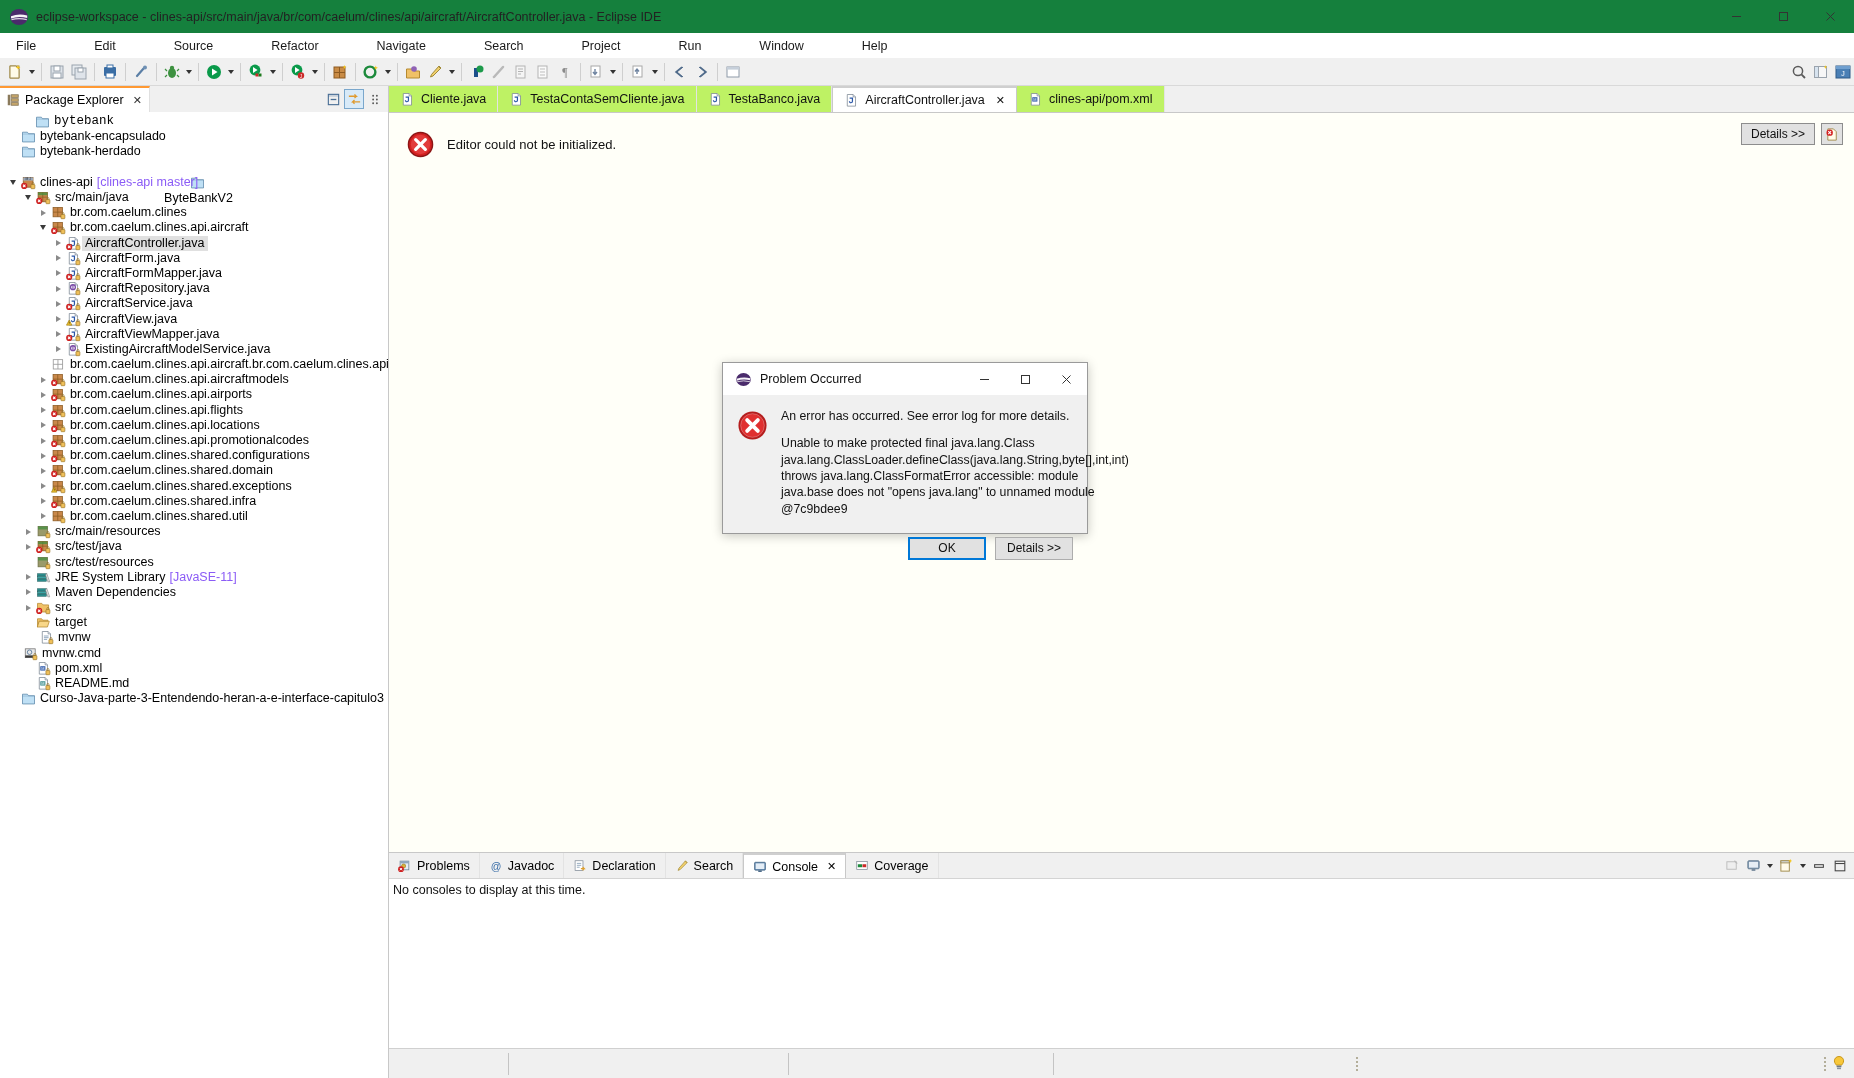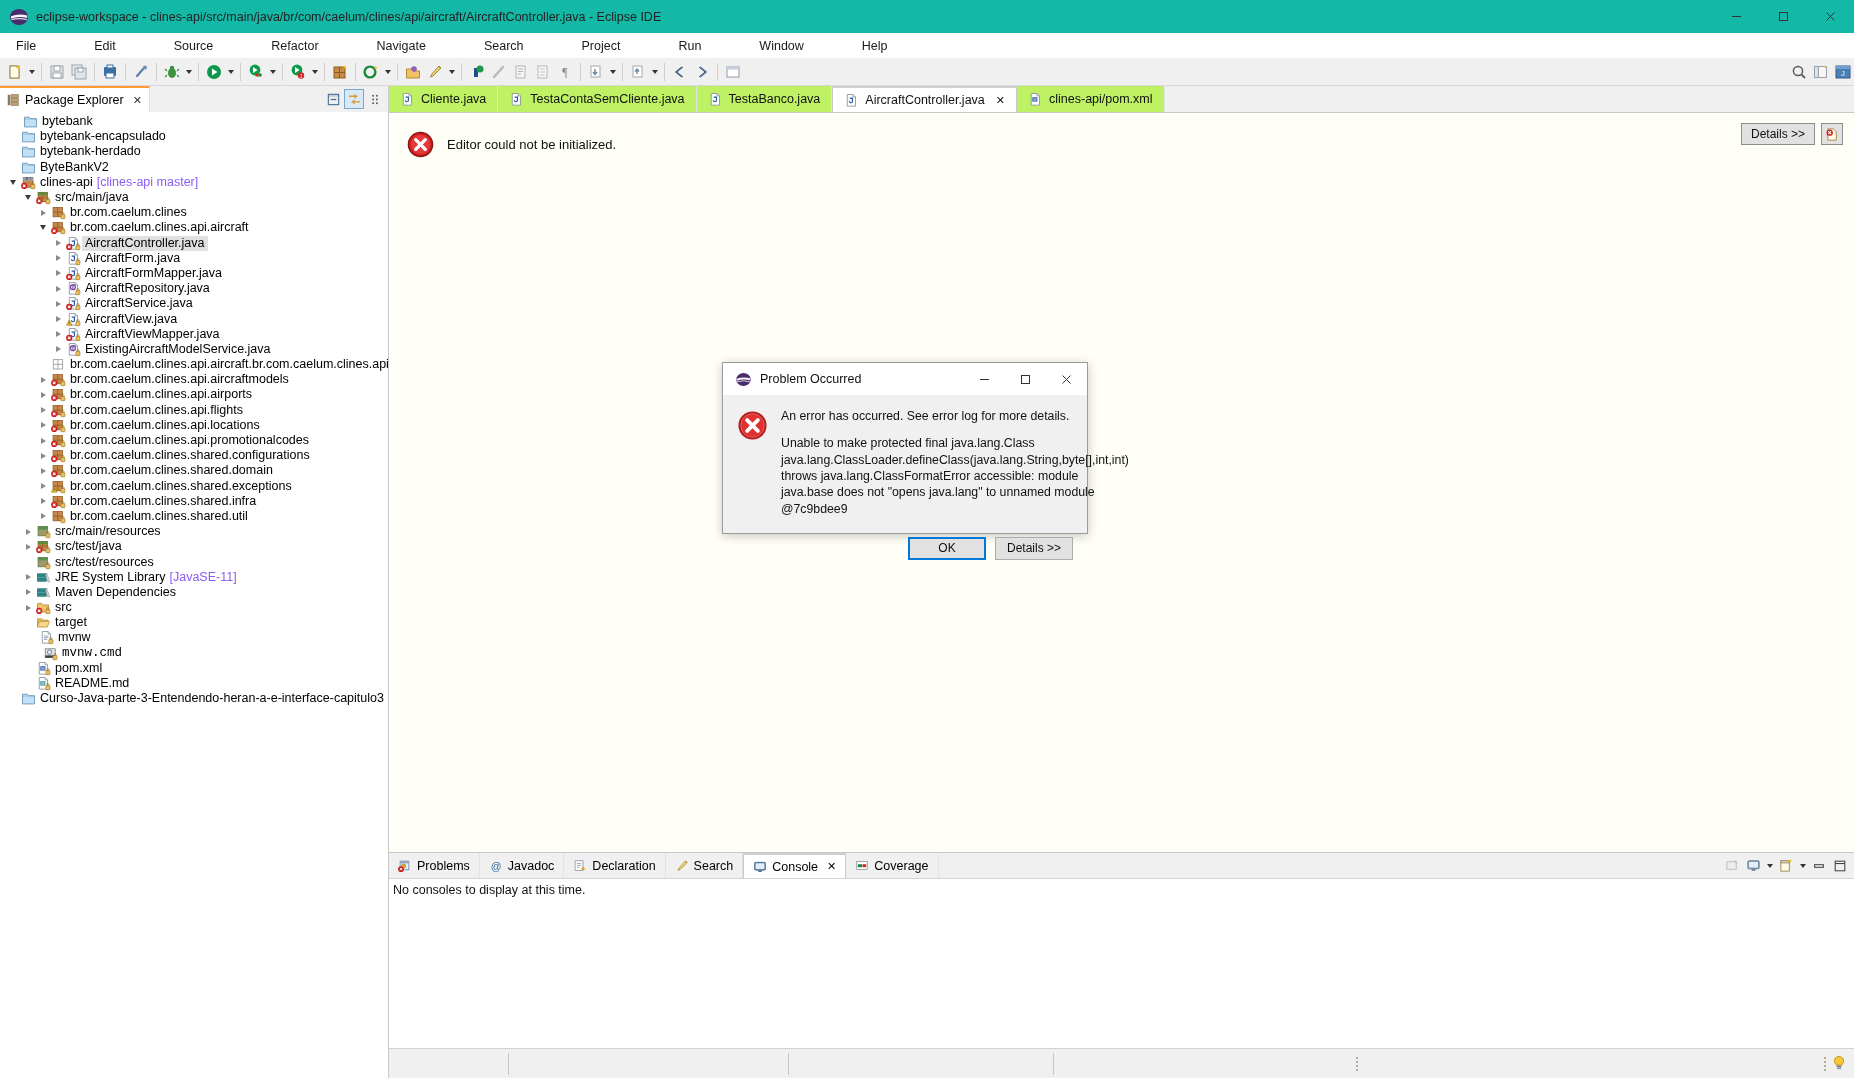--- a/index.html
+++ b/index.html
@@ -10,21 +10,21 @@
     background: #f0f0f0;
     font-family: "Liberation Sans", sans-serif;
     font-size: 13px;
     color: #000;
     -webkit-font-smoothing: antialiased;
   }
   .app { width: 1854px; height: 1078px; display: flex; flex-direction: column; background:#f0f0f0; }
 
   
   .titlebar {
-    height: 34px; background: #14b8a6; display: flex; align-items: center;
+    height: 34px; background: #15803d; display: flex; align-items: center;
     border-bottom: 1px solid #ffffff; flex: 0 0 34px;
   }
   .titlebar .eclipse-logo { width: 20px; height: 20px; margin: 0 7px 0 9px; flex:0 0 auto; }
   .titlebar .title-text { font-size: 12.5px; color: #222; white-space: nowrap; overflow: hidden; }
   .titlebar .wincontrols { margin-left: auto; display: flex; height: 34px; }
   .wc-btn { width: 47px; height: 34px; display:flex; align-items:center; justify-content:center; }
   .wc-btn svg { display:block; }
 
   
   .menubar { height: 24px; flex: 0 0 24px; background: #ffffff; display: flex; align-items: center; padding-left: 7px; gap: 40px; }
@@ -402,21 +402,21 @@
                 <circle cx="4" cy="8" r="1" fill="#555"></circle>
                 <circle cx="4" cy="12" r="1" fill="#555"></circle>
                 <circle cx="8" cy="4" r="1" fill="#555"></circle>
                 <circle cx="8" cy="8" r="1" fill="#555"></circle>
                 <circle cx="8" cy="12" r="1" fill="#555"></circle>
               </svg>
           </div>
         </div>
       </div>
       <div class="tree" id="tree">
-          <div class="trow" style="padding-left: 8px;">
+          <div class="trow" style="padding-left: 20px; font-family: Liberation Mono, monospace;">
             <span class="twist"></span>
             <span class="ticon">
               <svg width="15" height="15" viewBox="0 0 16 16">
                 <path d="M1.6 3.4 h5.2 l1.2 1.6 h6.4 v8.8 h-12.8 z" fill="#bfe0f5" stroke="#5a86a8" stroke-width=".8"></path>
                 <path d="M1.6 5.4 h12.8" stroke="#5a86a8" stroke-width=".6" opacity=".6"></path>
               </svg>
             </span>
             <span class="tlabel">bytebank</span>
           </div>
           <div class="trow" style="padding-left: 6px;">
@@ -432,21 +432,21 @@
           <div class="trow" style="padding-left: 6px;">
             <span class="twist"></span>
             <span class="ticon">
               <svg width="15" height="15" viewBox="0 0 16 16">
                 <path d="M1.6 3.4 h5.2 l1.2 1.6 h6.4 v8.8 h-12.8 z" fill="#bfe0f5" stroke="#5a86a8" stroke-width=".8"></path>
                 <path d="M1.6 5.4 h12.8" stroke="#5a86a8" stroke-width=".6" opacity=".6"></path>
               </svg>
             </span>
             <span class="tlabel">bytebank-herdado</span>
           </div>
-          <div class="trow" style="padding-left: 6px;">
+          <div class="trow" style="padding-left: 6px; flex-direction: column;">
             <span class="twist"></span>
             <span class="ticon">
               <svg width="15" height="15" viewBox="0 0 16 16">
                 <path d="M1.6 3.4 h5.2 l1.2 1.6 h6.4 v8.8 h-12.8 z" fill="#bfe0f5" stroke="#5a86a8" stroke-width=".8"></path>
                 <path d="M1.6 5.4 h12.8" stroke="#5a86a8" stroke-width=".6" opacity=".6"></path>
               </svg>
             </span>
             <span class="tlabel">ByteBankV2</span>
           </div>
           <div class="trow" style="padding-left: 6px;">
@@ -932,21 +932,21 @@
               <svg width="15" height="15" viewBox="0 0 16 16">
                 <path d="M3.5 1.6 h6.2 l2.6 2.6 v9.8 h-8.8 z" fill="#ffffff" stroke="#7a8592" stroke-width=".8"></path>
                 <path d="M9.7 1.6 v2.6 h2.6" fill="#dfe5ec" stroke="#7a8592" stroke-width=".7"></path>
                 <path d="M5.2 6.4 h5M5.2 8.2 h5M5.2 10 h3.4" stroke="#6f8ba8" stroke-width=".8"></path>
                 <rect x="10.6" y="10.2" width="4.2" height="4.4" rx="0.7" fill="#f0c05a" stroke="#9a7626" stroke-width=".7"></rect>
                 <path d="M11.6 10.2 v-1.1 a1.1 1.1 0 0 1 2.2 0 v1.1" fill="none" stroke="#9a7626" stroke-width=".8"></path>
               </svg>
             </span>
             <span class="tlabel">mvnw</span>
           </div>
-          <div class="trow" style="padding-left: 28px; font-family: Liberation Mono, monospace;">
+          <div class="trow" style="padding-left: 8px;">
             <span class="twist"></span>
             <span class="ticon">
               <svg width="15" height="15" viewBox="0 0 16 16">
                 <rect x="2.4" y="3" width="10.6" height="9.4" fill="#e9e9e9" stroke="#6e6e6e" stroke-width=".8"></rect>
                 <rect x="2.4" y="10" width="10.6" height="2.4" fill="#3a3a3a"></rect>
                 <circle cx="7" cy="6.6" r="2.4" fill="none" stroke="#5f7fa0" stroke-width="1"></circle>
                 <rect x="10.6" y="10.2" width="4.2" height="4.4" rx="0.7" fill="#f0c05a" stroke="#9a7626" stroke-width=".7"></rect>
                 <path d="M11.6 10.2 v-1.1 a1.1 1.1 0 0 1 2.2 0 v1.1" fill="none" stroke="#9a7626" stroke-width=".8"></path>
               </svg>
             </span>

